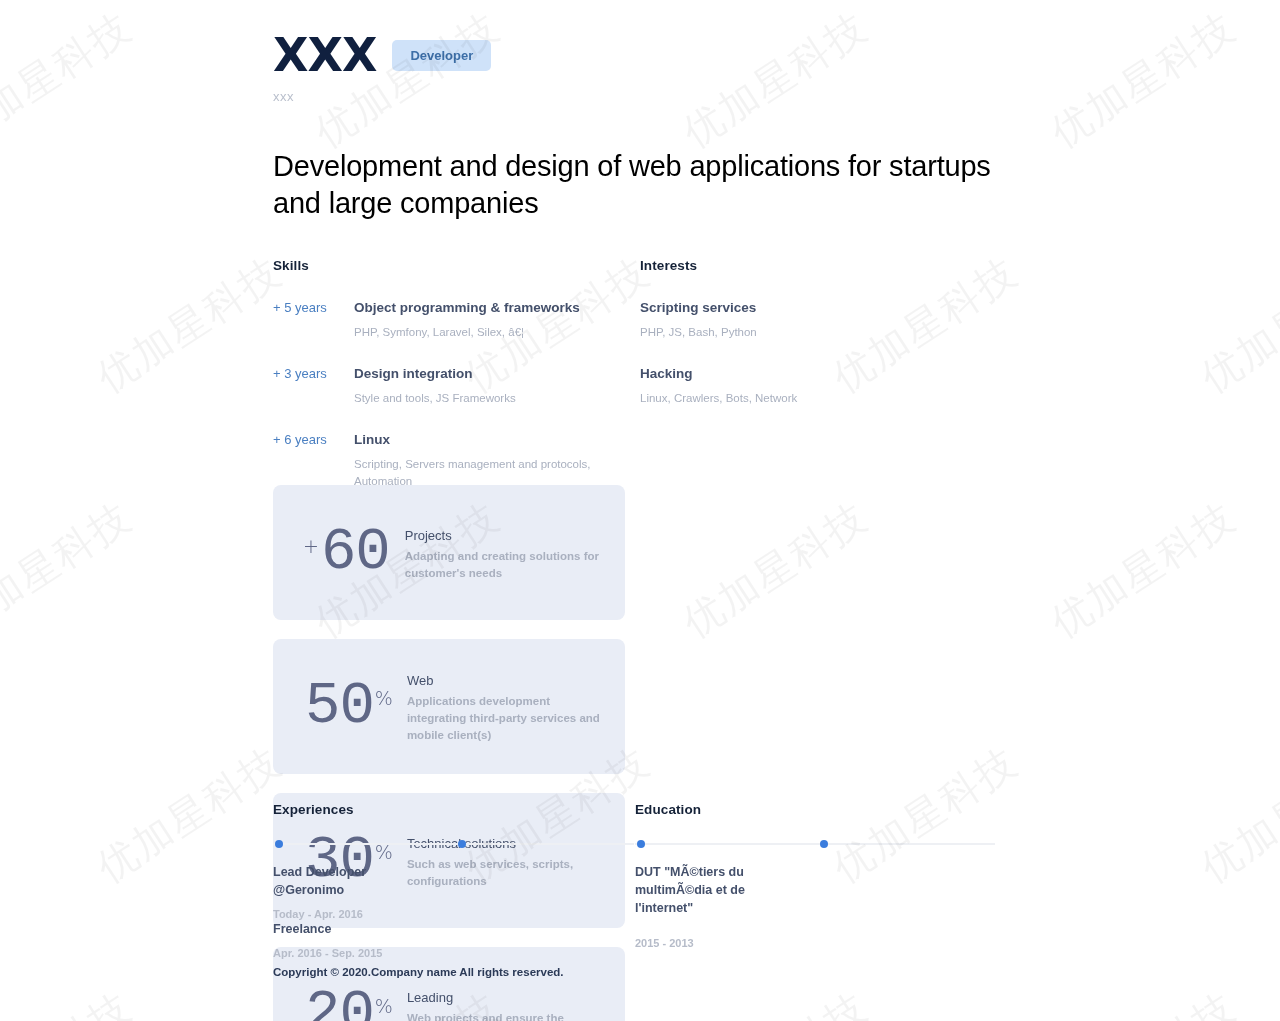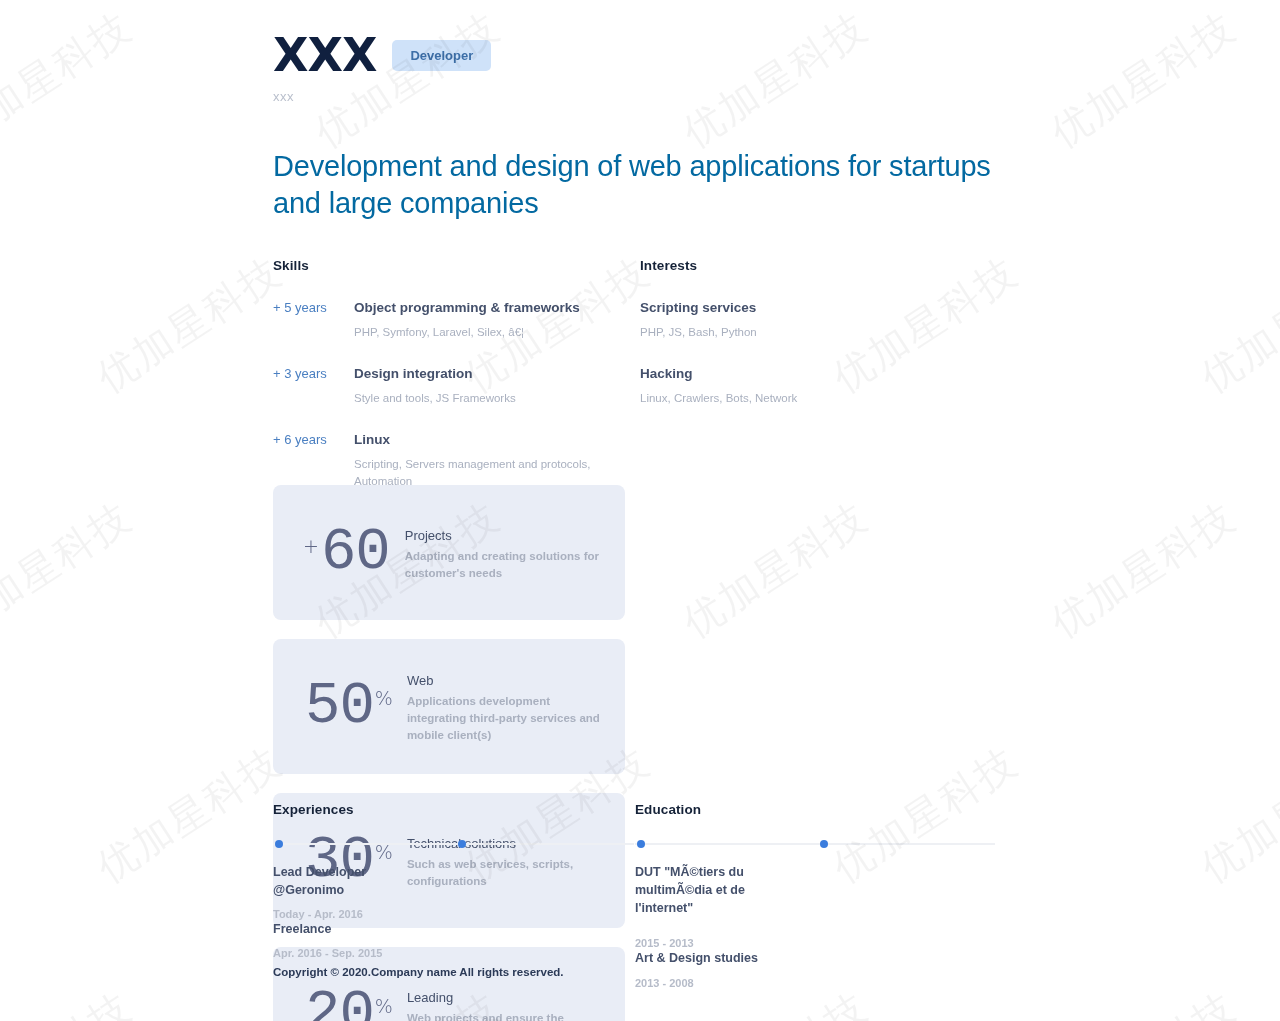--- a/index.html
+++ b/index.html
@@ -79,21 +79,21 @@
     color: #b9bfcc;
     letter-spacing: 0.5px;
   }
 
   
   #headline {
     top: 148px;
     font-size: 29px;
     font-weight: 400;
     line-height: 1.26;
-    color: #0369a1;
+    color: #000000;
     letter-spacing: -0.2px;
     max-width: 720px;
   }
 
   
   #lists {
     top: 258px;
     display: flex;
     gap: 0;
     justify-content: center;
@@ -403,23 +403,19 @@
       <div class="section-title">Education</div>
       <div class="tl-track">
         <span class="tl-dot" style="left:2px"></span>
         <span class="tl-dot" style="left:185px"></span>
       </div>
       <div class="tl-items">
         <div class="tl-item">
           <div class="tl-title">DUT "MÃ©tiers du multimÃ©dia et de l'internet"</div>
           <div class="tl-date" style="margin-top:20px">2015 - 2013</div>
         </div>
-        <div class="tl-item">
-          <div class="tl-title">Art &amp; Design studies</div>
-          <div class="tl-date">2013 - 2008</div>
-        </div>
       </div>
     </div>
   </div>
 
   <div class="content" id="footer">Copyright © 2020.Company name All rights reserved.</div>
 
 </div>
 
 </body></html>

